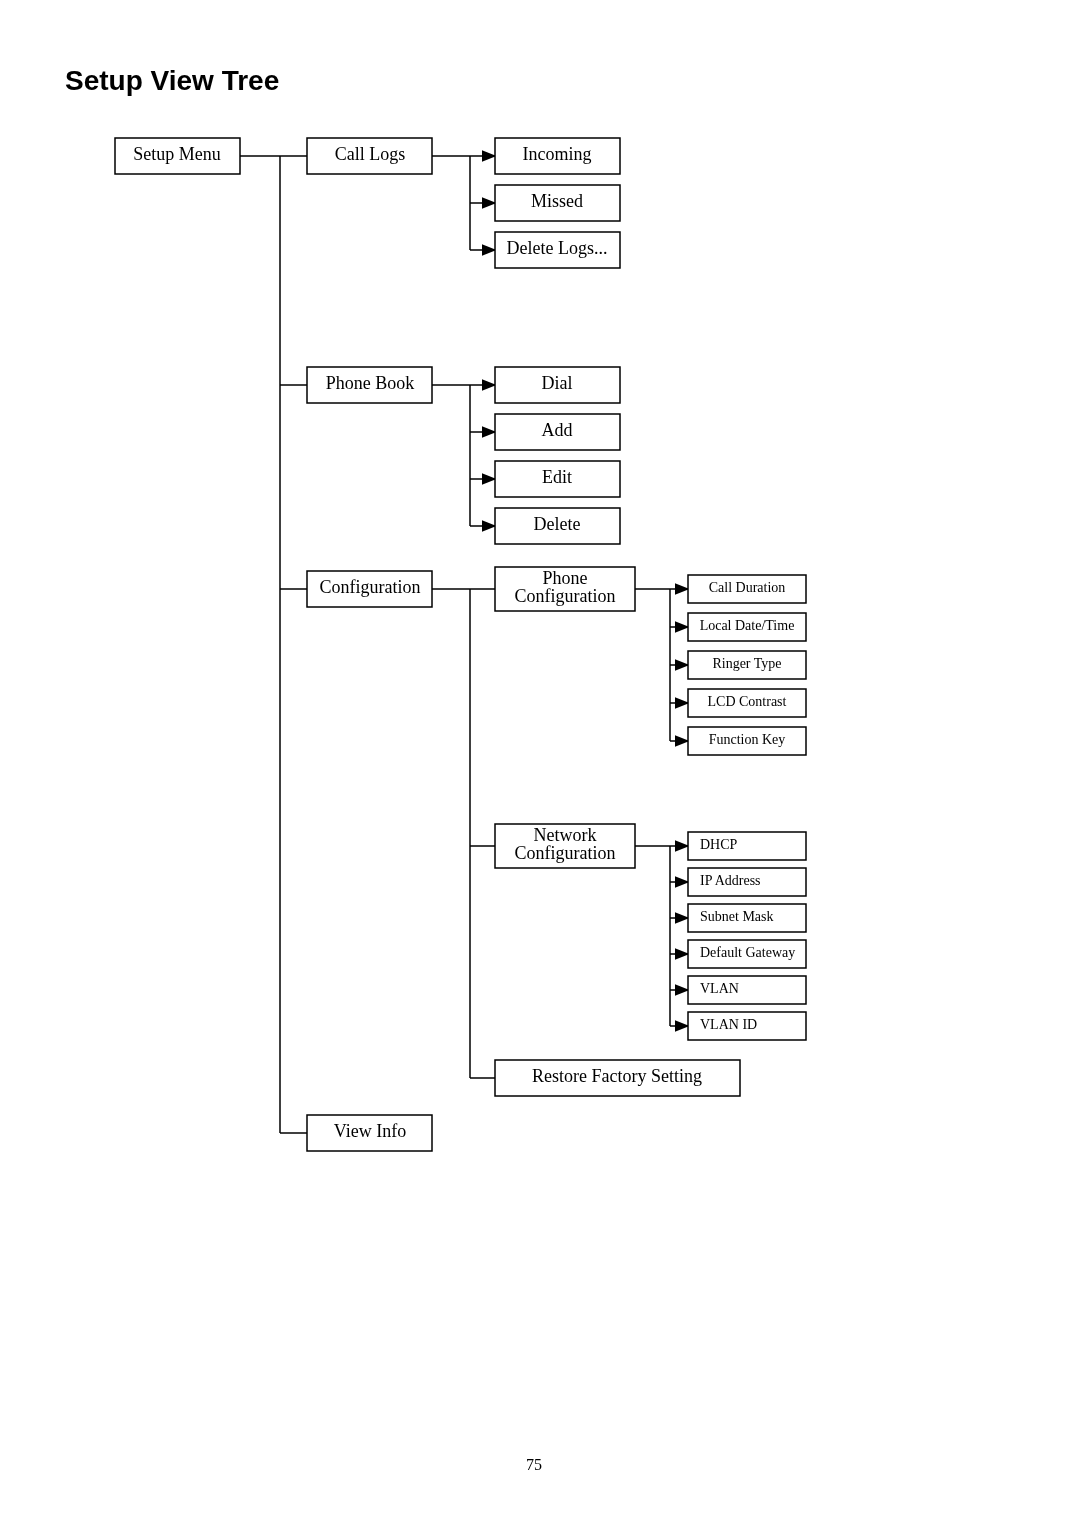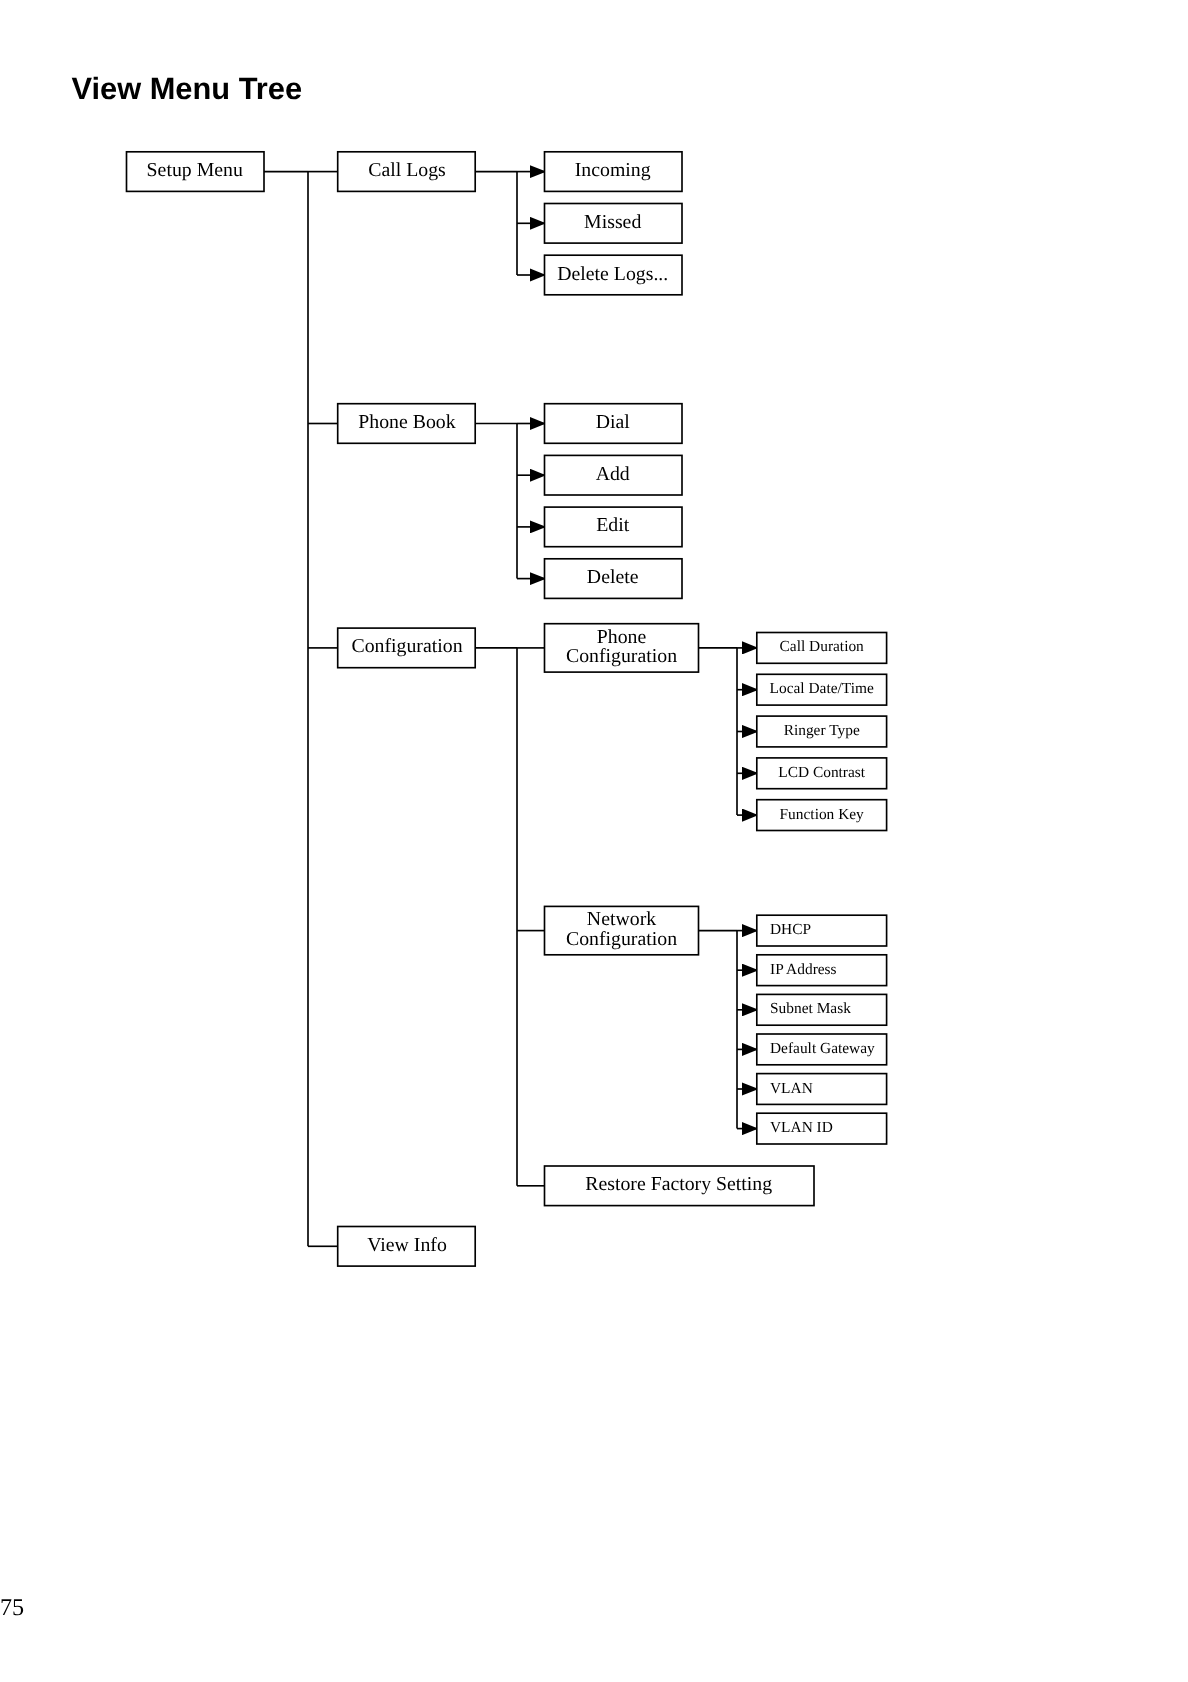--- a/index.html
+++ b/index.html
@@ -17,21 +17,22 @@
     left: 65px;
     top: 65px;
     font-family: Arial, Helvetica, sans-serif;
     font-weight: bold;
     font-size: 28px;
   }
   .page-num {
     position: absolute;
     left: 0; right: 12px;
     bottom: 55px;
-    font-size: 22px;
+    text-align: center;
+    font-size: 16px;
   }
   svg {
     position: absolute;
     left: 0; top: 0;
   }
   .box {
     fill: #fff;
     stroke: #000;
     stroke-width: 1.5;
   }
@@ -52,21 +53,21 @@
     stroke-width: 1.5;
     fill: none;
   }
   .arrowhead {
     fill: #000;
   }
 </style>
 </head>
 <body>
 
-<div class="title">View Menu Tree</div>
+<div class="title">Setup View Tree</div>
 
 <svg width="1080" height="1529">
 <defs>
   <marker id="ah" markerWidth="10" markerHeight="8" refX="9" refY="4" orient="auto">
     <path d="M0,0 L10,4 L0,8 Z" class="arrowhead"></path>
   </marker>
 </defs>
 
 <rect class="box" x="115" y="138" width="125" height="36"></rect>
 <text class="lbl lbl-md" x="177" y="156">Setup Menu</text>

